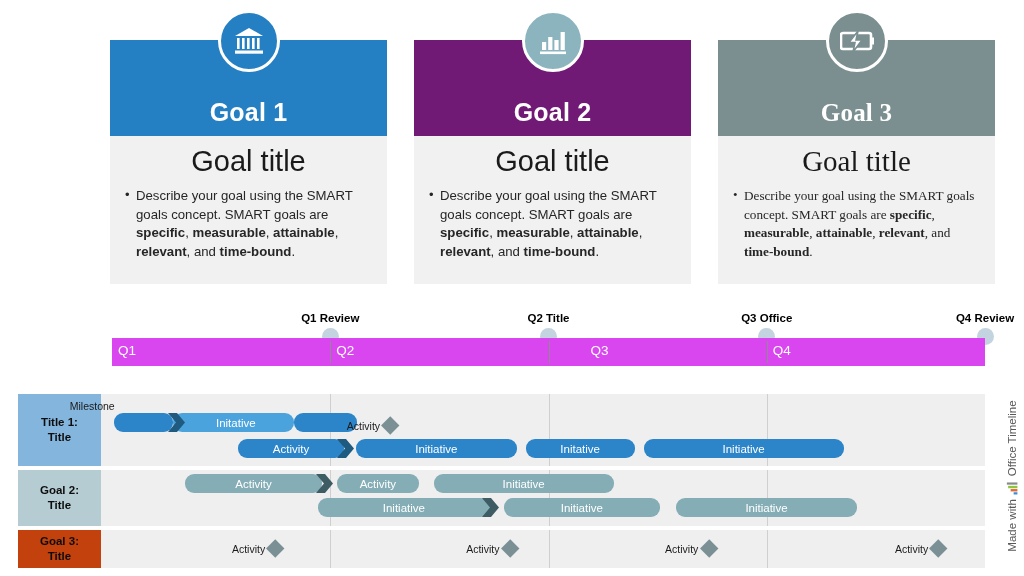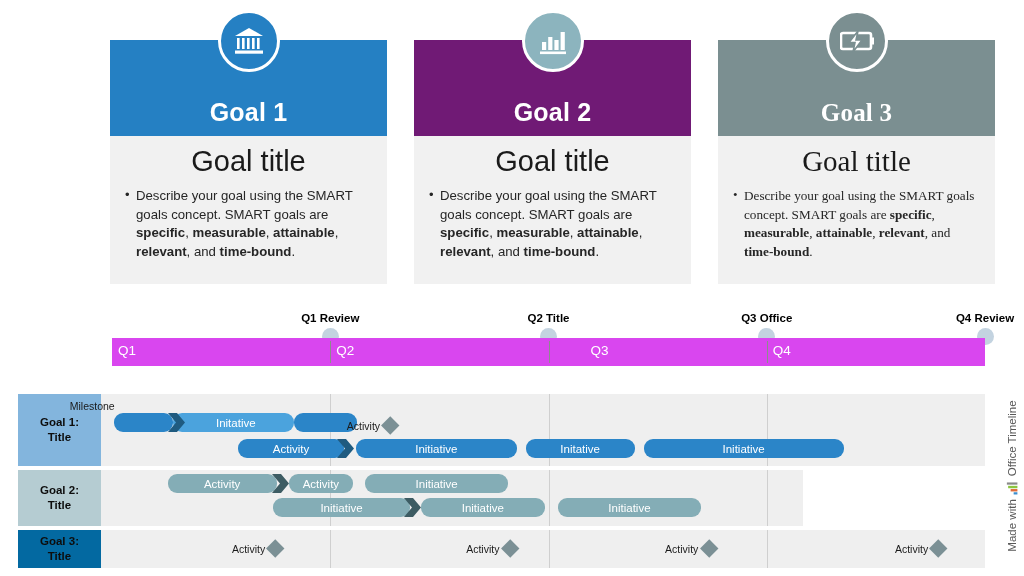--- a/index.html
+++ b/index.html
@@ -210,21 +210,21 @@
       <div class="q-label" style="left: calc(25% + 6px);">Q2</div>
       <div class="q-div" style="left: 50%;"></div>
       <div class="q-label" style="left: calc(50% + 6px); margin-left: 36px;">Q3</div>
       <div class="q-div" style="left: 75%;"></div>
       <div class="q-label" style="left: calc(75% + 6px);">Q4</div>
     </div>
 
   <div id="lanes-layer">
       <div class="lane" style="top: 394px; width: 967px; height: 72px;">
         <div class="lane-label" style="background: rgb(131, 181, 221);">
-          <span>Goal 1:</span>
+          <span>Title 1:</span>
           <span>Title</span>
         </div>
         <div class="lane-track">
           <div class="gridline" style="left: 229.25px;"></div>
           <div class="gridline" style="left: 447.5px;"></div>
           <div class="gridline" style="left: 665.75px;"></div>
           <div class="bar" style="left: 1.5%; width: 27.5%; top: 19px; background: transparent;">
             <div class="bar-seg" style="left: 0%; width: 24%; background: rgb(43, 133, 200); border-radius: 9px;"></div>
             <div class="bar-seg" style="left: 24%; width: 50%; background: rgb(75, 163, 221); border-radius: 9px;"></div>
             <div class="bar-seg" style="left: 74%; width: 26%; background: rgb(43, 133, 200); border-radius: 9px;"></div>
@@ -256,21 +256,21 @@
                 <polygon points="0,0 9,0 17,9.5 9,19 0,19 8,9.5" fill="#1f5b80"></polygon>
               </svg>
             </span>
           </div>
           <div class="ms" style="left: 33.5%; top: 22px; transform: translateX(-100%);">
             <span class="ms-label">Activity</span>
             <span class="ms-dia" style="background:#7b9095"></span>
           </div>
         </div>
       </div>
-      <div class="lane" style="top: 470px; width: 785px; height: 56px;">
+      <div class="lane" style="top: 470px; width: 967px; height: 56px;">
         <div class="lane-label" style="background: rgb(181, 204, 210);">
           <span>Goal 2:</span>
           <span>Title</span>
         </div>
         <div class="lane-track">
           <div class="gridline" style="left: 229.25px;"></div>
           <div class="gridline" style="left: 447.5px;"></div>
           <div class="gridline" style="left: 665.75px;"></div>
           <div class="bar" style="left: 9.5%; width: 48.5%; top: 4px; background: transparent;">
             <div class="bar-seg" style="left: 0%; width: 32%; background: rgb(132, 173, 182); border-radius: 9px;">
@@ -300,21 +300,21 @@
             </div>
             <span class="chev" style="left: 30.5%; z-index: 4;">
               <svg width="17" height="19" viewBox="0 0 17 19">
                 <polygon points="0,0 9,0 17,9.5 9,19 0,19 8,9.5" fill="#3d5c63"></polygon>
               </svg>
             </span>
           </div>
         </div>
       </div>
       <div class="lane" style="top: 530px; width: 967px; height: 38px;">
-        <div class="lane-label" style="background: #0369a1;">
+        <div class="lane-label" style="background: #c2410c;">
           <span>Goal 3:</span>
           <span>Title</span>
         </div>
         <div class="lane-track">
           <div class="gridline" style="left: 229.25px;"></div>
           <div class="gridline" style="left: 447.5px;"></div>
           <div class="gridline" style="left: 665.75px;"></div>
           <div class="ms" style="left: 20.5%; top: 9px; transform: translateX(-100%);">
             <span class="ms-label">Activity</span>
             <span class="ms-dia" style="background:#7b9095"></span>

